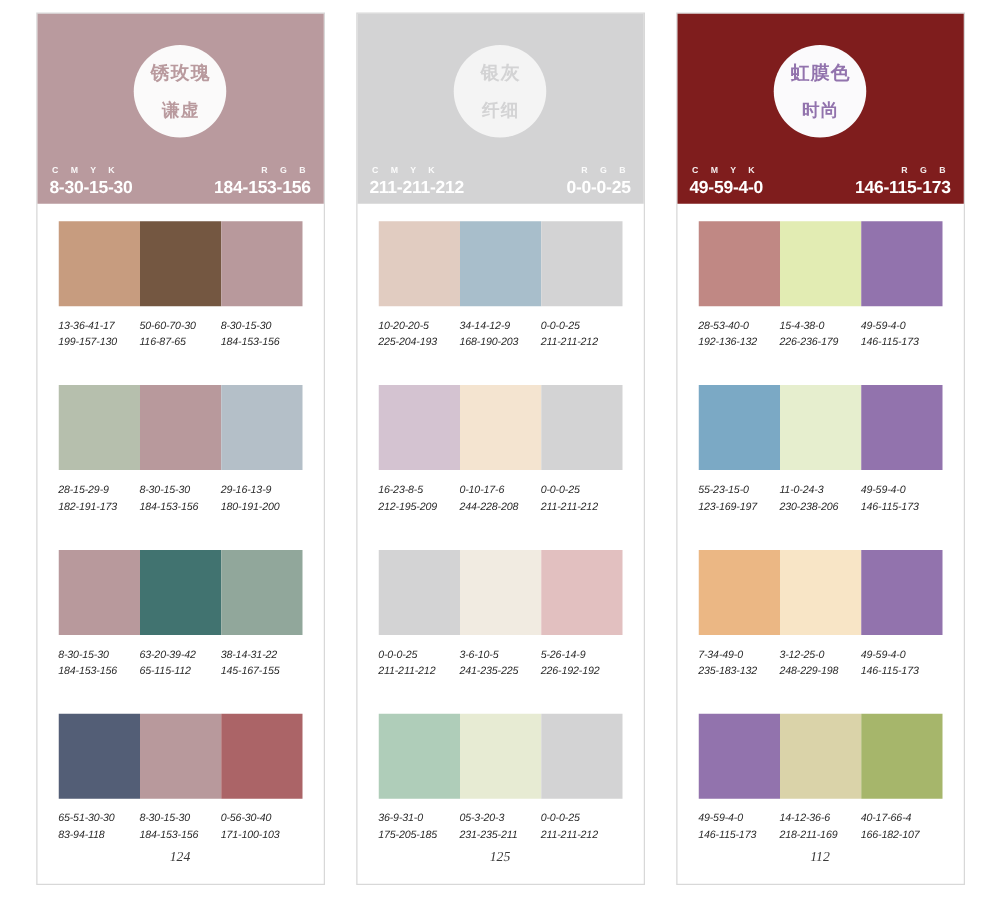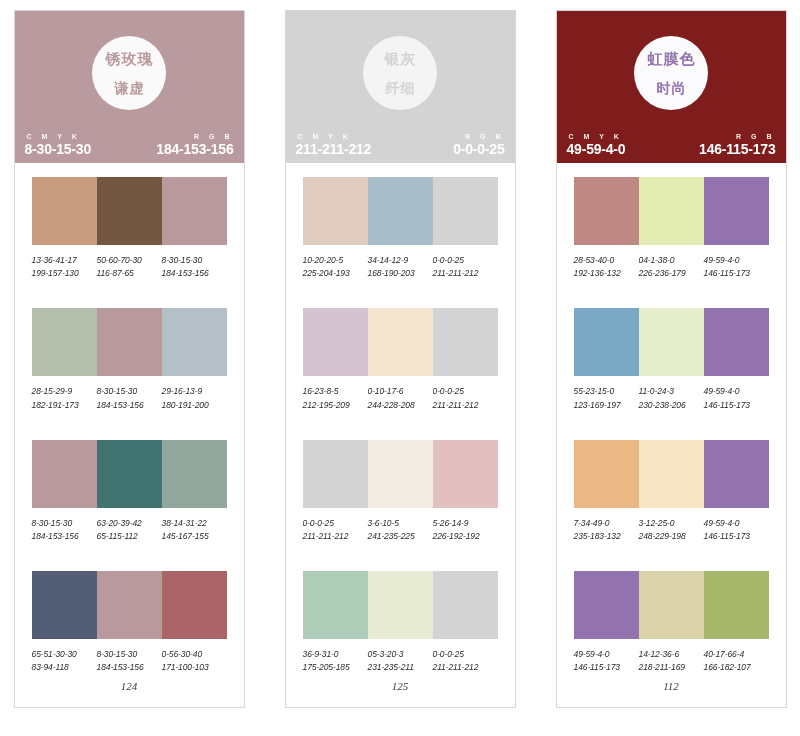--- a/index.html
+++ b/index.html
@@ -18,21 +18,21 @@
     background: #ffffff;
   }
 
   .cards {
     position: absolute;
     left: 0; top: 0;
     width: 800px; height: 736px;
     display: flex;
     justify-content: center;
     align-items: flex-start;
-    gap: 40px;
+    gap: 25px;
     padding: 10px 0 12px 0;
   }
 
   .card {
     width: 231px;
     height: 698px;
     background: #ffffff;
     border: 1px solid #d8d8d8;
     display: flex;
     flex-direction: column;
@@ -381,21 +381,21 @@
               <div class="swatch" style="background: rgb(192, 136, 132);"></div>
               <div class="swatch" style="background: rgb(226, 236, 179);"></div>
               <div class="swatch" style="background: rgb(146, 115, 173);"></div>
             </div>
             <div class="labels">
               <div class="label-cell">
                 <div>28-53-40-0</div>
                 <div>192-136-132</div>
               </div>
               <div class="label-cell">
-                <div>04-1-38-0</div>
+                <div>15-4-38-0</div>
                 <div>226-236-179</div>
               </div>
               <div class="label-cell">
                 <div>49-59-4-0</div>
                 <div>146-115-173</div>
               </div>
             </div>
           </div>
           <div class="row">
             <div class="swatches">

